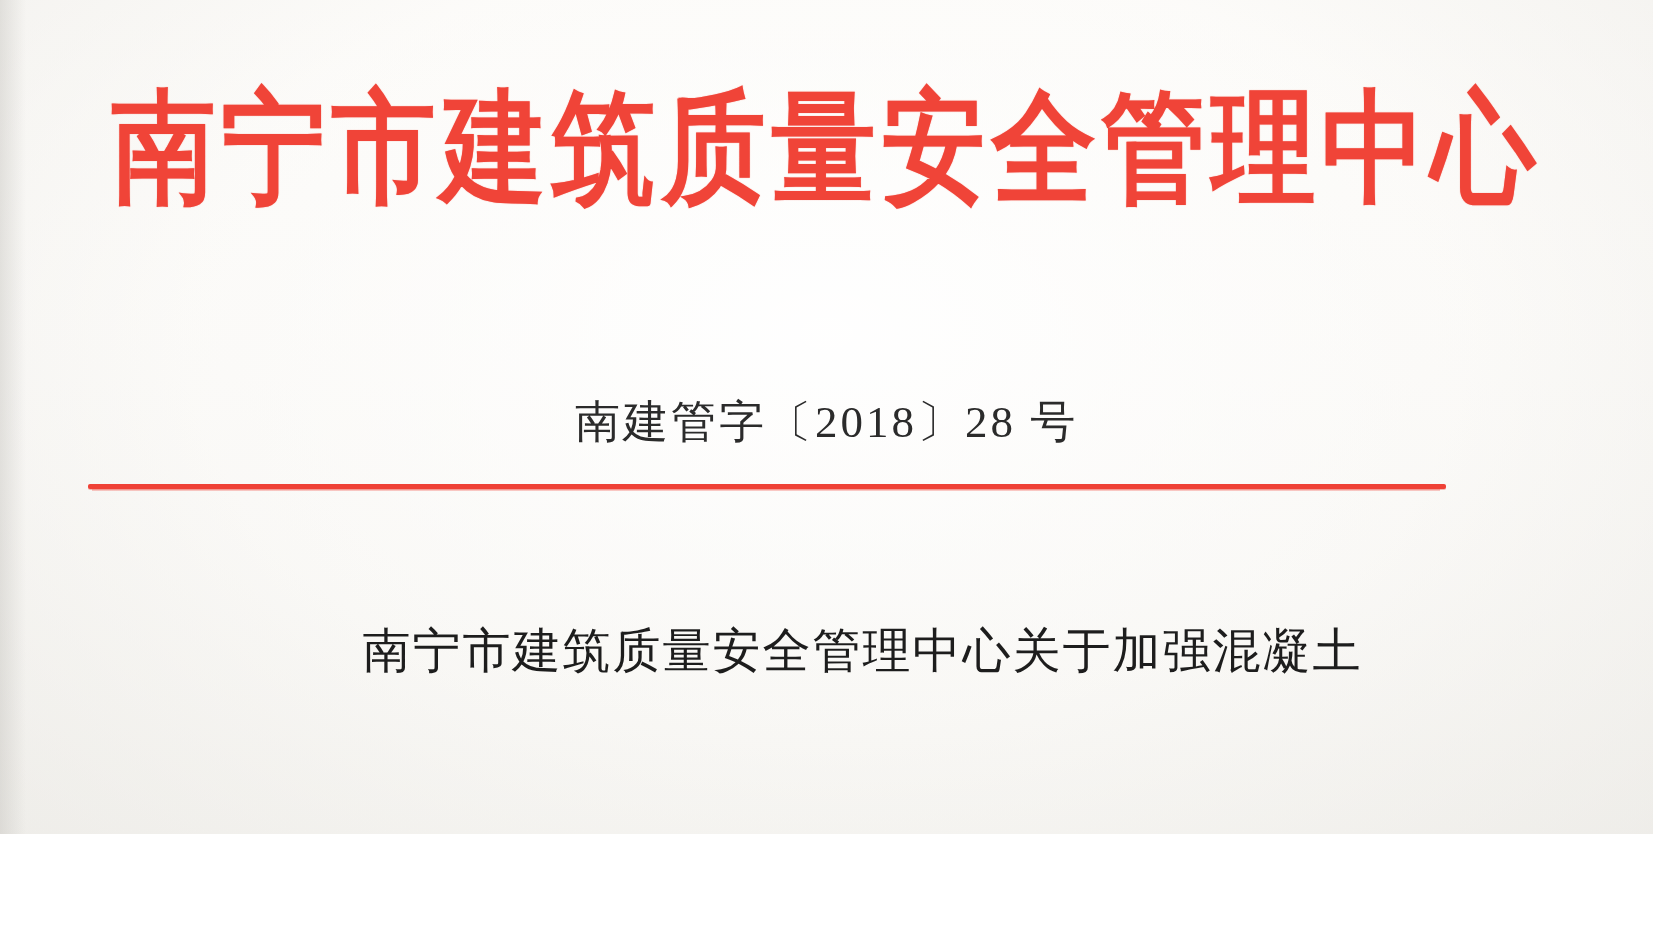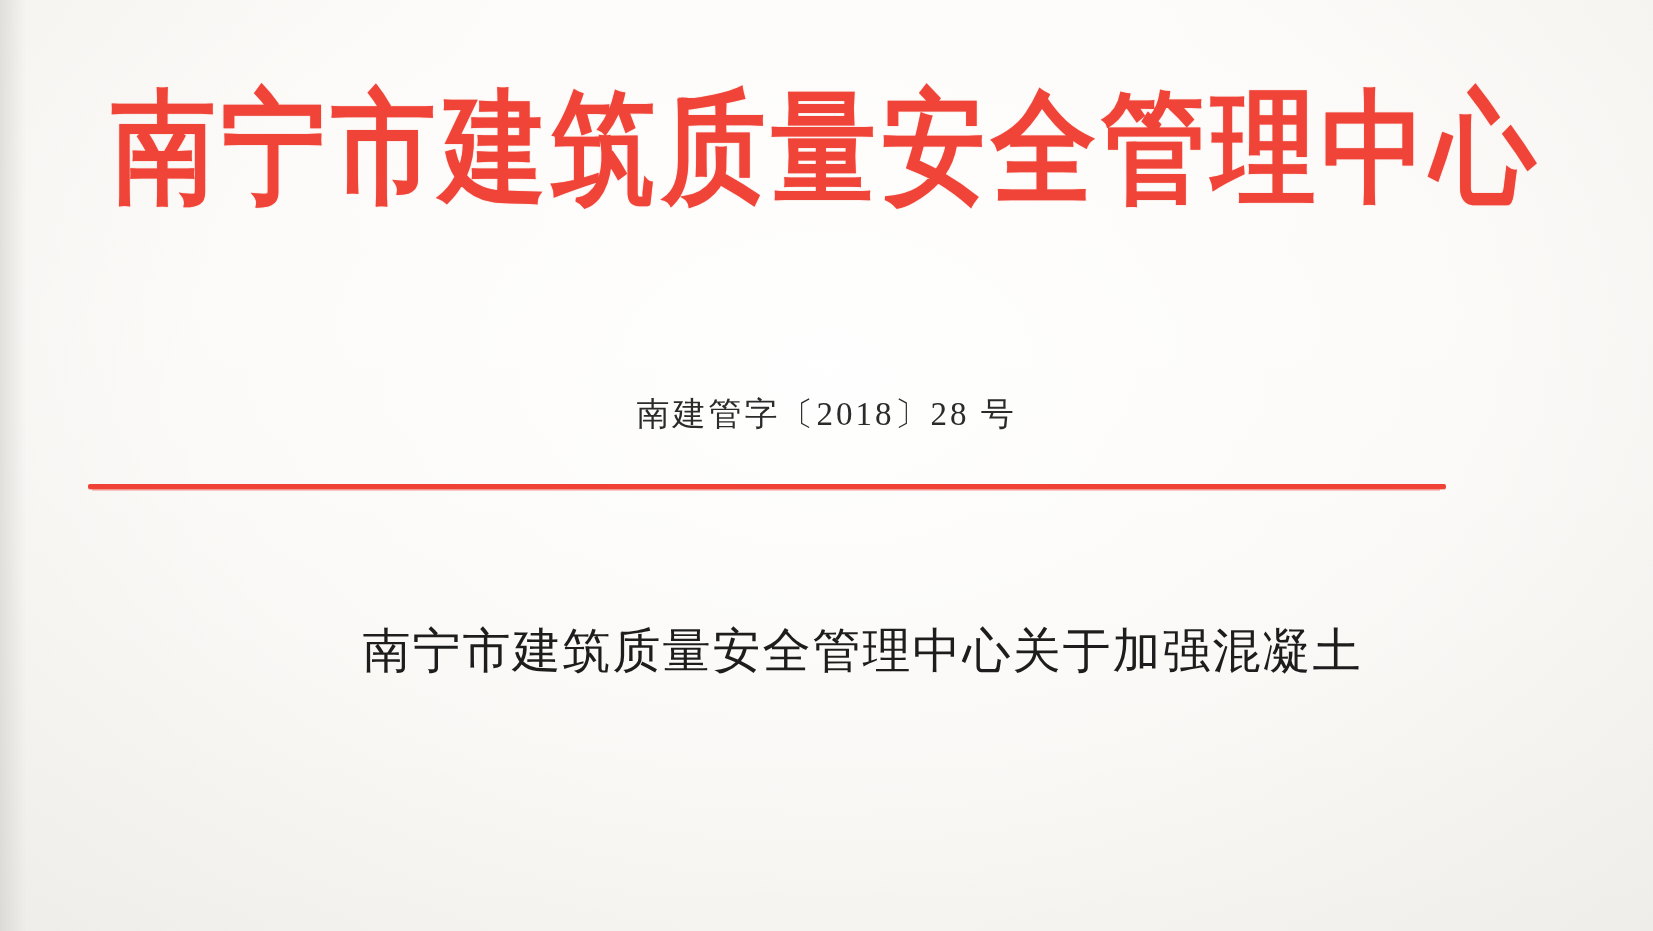--- a/index.html
+++ b/index.html
@@ -11,21 +11,21 @@
     height: 931px;
     background: #ffffff;
     font-family: "Liberation Serif", serif;
     overflow: hidden;
   }
 
   
   .page {
     position: relative;
     width: 1653px;
-    height: 931px;
+    height: 834px;
     background:
       linear-gradient(to bottom, #fdfcfa 0%, #fbfaf8 45%, #f7f6f3 100%);
     box-sizing: border-box;
     overflow: hidden;
   }
   .page::before {
     content: "";
     position: absolute;
     inset: 0;
     background:
@@ -63,21 +63,21 @@
     transform-origin: center top;
   }
 
   .doc-number {
     position: absolute;
     top: 392px;
     left: 0;
     width: 100%;
     text-align: center;
     font-family: "Liberation Serif", serif;
-    font-size: 33px;
+    font-size: 45px;
     letter-spacing: 3px;
     color: #2b2b2b;
   }
 
   .red-rule {
     position: absolute;
     top: 484px;
     left: 88px;
     width: 1358px;
     height: 5px;

